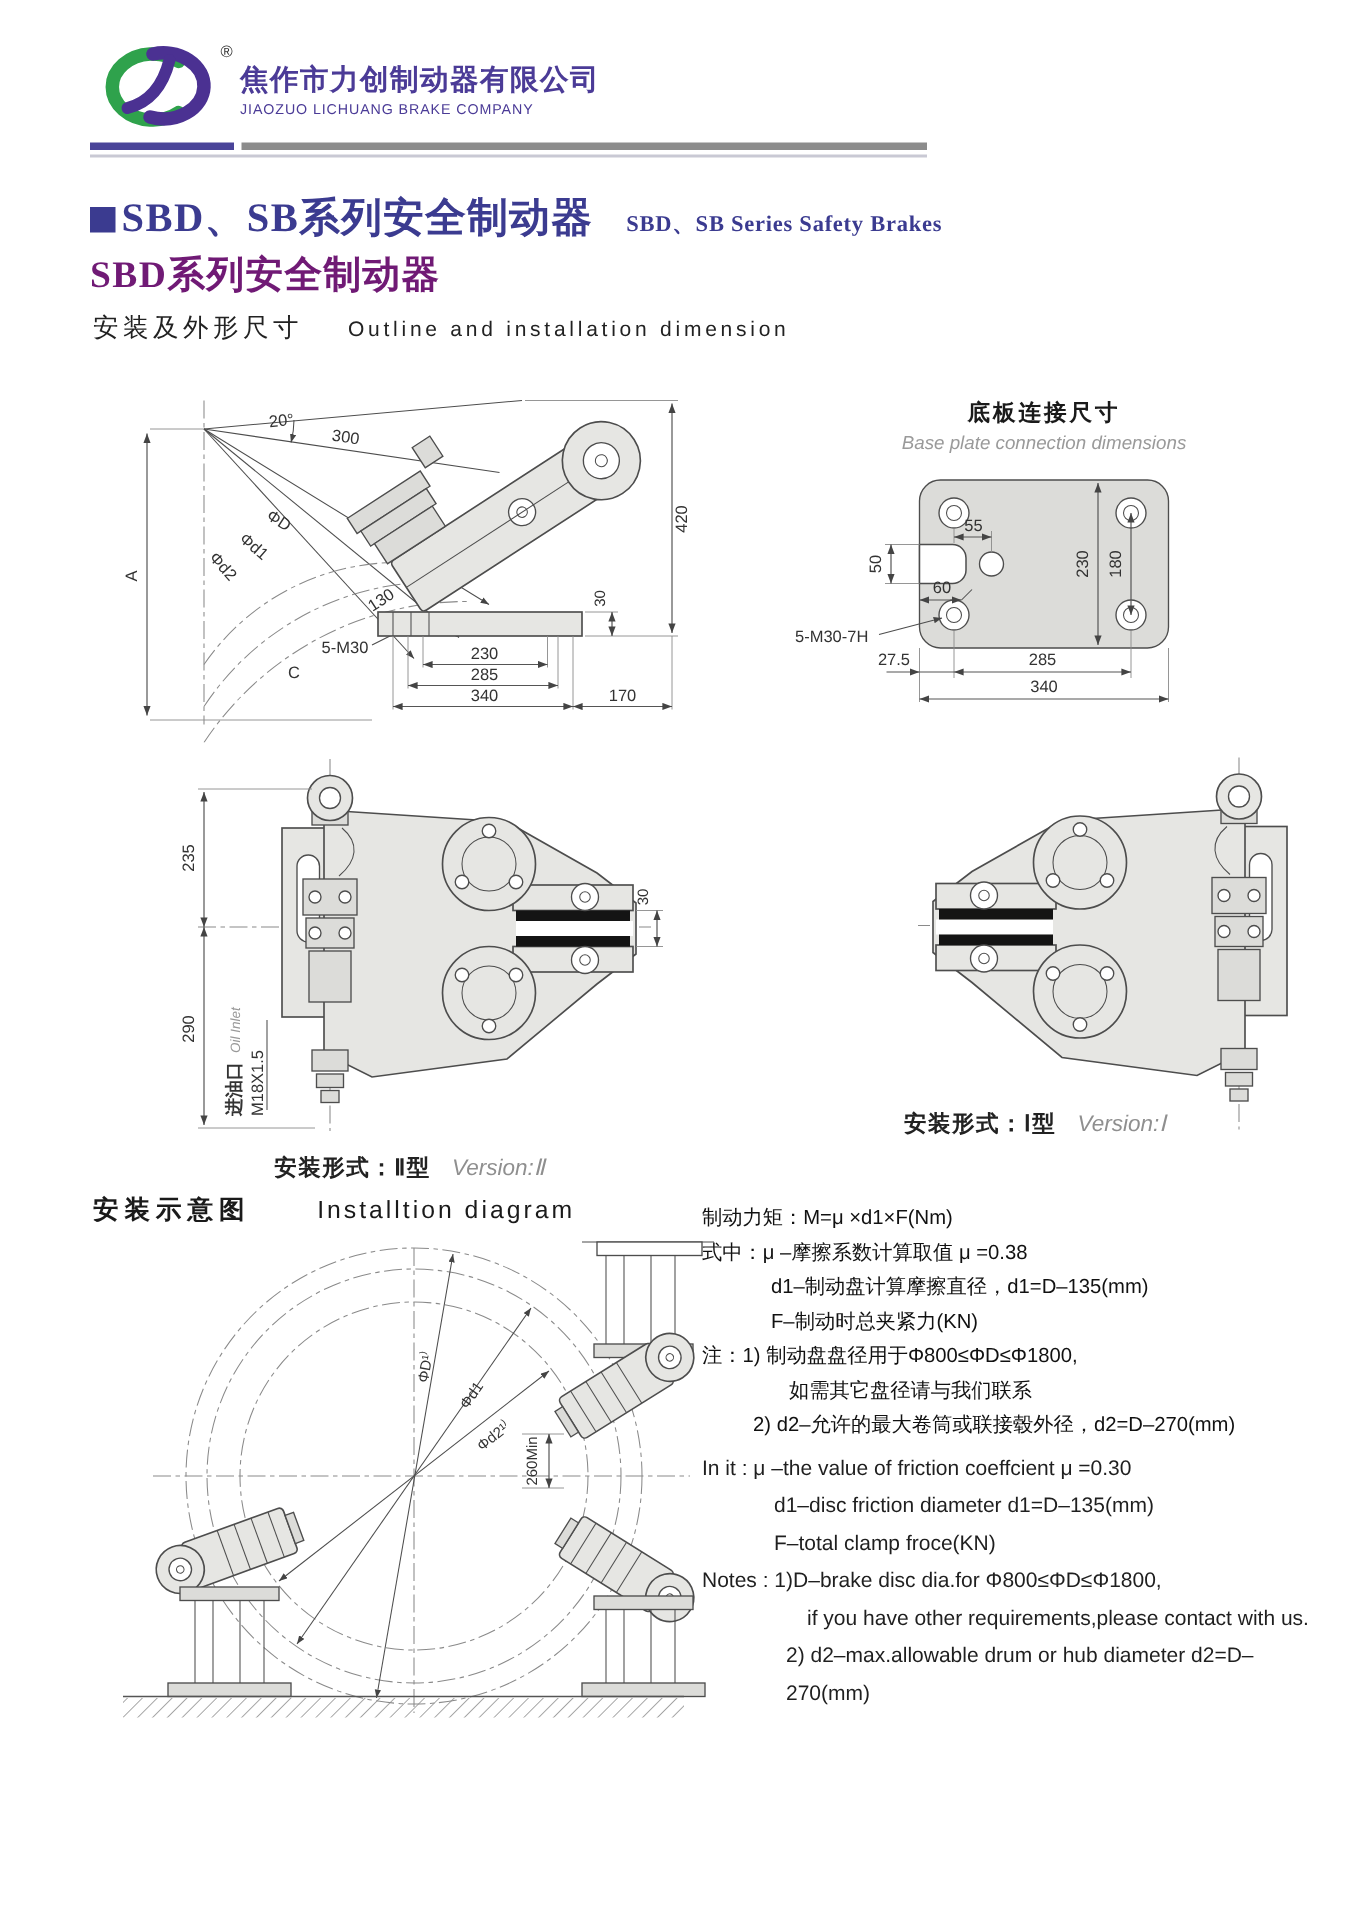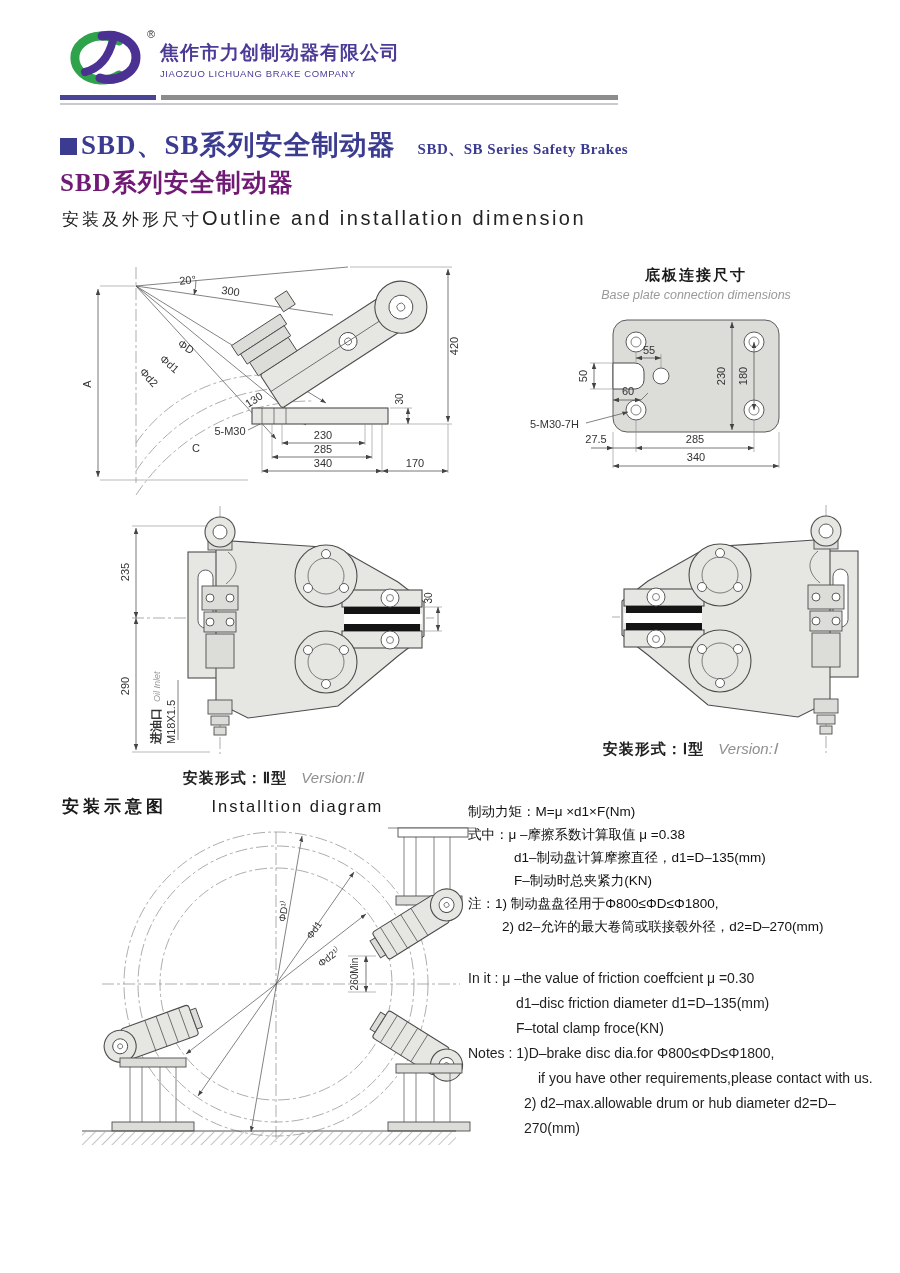--- a/index.html
+++ b/index.html
@@ -13,21 +13,21 @@
   .div-seg{position:absolute;height:5px;}
   .div-under{position:absolute;height:2px;background:#c9c9d4;}
 
   
   .t-row{position:absolute;left:60px;display:flex;align-items:baseline;}
   .sq{width:17px;height:17px;background:#3b3b90;display:inline-block;margin-right:4px;transform:translateY(1px);}
   .series-cn{font-family:"Liberation Serif",serif;font-weight:bold;font-size:27px;color:#3b3b90;letter-spacing:1px;}
   .series-en{font-family:"Liberation Serif",serif;font-weight:bold;font-size:15px;color:#3b3b90;margin-left:22px;letter-spacing:.5px;}
   .sub-title{font-family:"Liberation Serif",serif;font-weight:bold;font-size:25px;color:#701a75;letter-spacing:1px;}
   .sec-cn{font-size:17px;color:#222;letter-spacing:3px;font-weight:500;}
-  .sec-en{font-size:20px;color:#222;letter-spacing:2.5px;}
+  .sec-en{font-size:14px;color:#222;letter-spacing:2.5px;margin-left:30px;}
 
   
   svg text{font-family:"Liberation Sans",sans-serif;fill:#333;}
   .dtxt{font-size:11px;}
   .dtxt10{font-size:10px;}
   .cjk{font-size:12px;fill:#333;font-weight:bold;}
   .it9{font-size:9px;font-style:italic;fill:#999;}
   .dim{stroke:#555;stroke-width:.8;fill:none;}
   .ext{stroke:#8a8a8a;stroke-width:.6;fill:none;}
   .cl{stroke:#8a8a8a;stroke-width:.7;stroke-dasharray:12 3 3 3;fill:none;}
@@ -374,20 +374,21 @@
     <line x1="24" y1="309" x2="398" y2="309" stroke="#555" stroke-width="1.1"></line>
     <rect x="24" y="310" width="374" height="13" fill="url(#hatch)"></rect>
   </svg>
 
   <div class="form-block fcn" style="top:800px;">
     <div class="i0">制动力矩：M=μ ×d1×F(Nm)</div>
     <div class="i0">式中：μ –摩擦系数计算取值 μ =0.38</div>
     <div class="i1">d1–制动盘计算摩擦直径，d1=D–135(mm)</div>
     <div class="i1">F–制动时总夹紧力(KN)</div>
     <div class="i0">注：1) 制动盘盘径用于Φ800≤ΦD≤Φ1800,</div>
+    <div class="i2">如需其它盘径请与我们联系</div>
     <div class="i3">2) d2–允许的最大卷筒或联接毂外径，d2=D–270(mm)</div>
   </div>
   <div class="form-block fen" style="top:966px;">
     <div class="i0">In it : μ –the value of friction coeffcient  μ =0.30</div>
     <div class="e1">d1–disc friction diameter d1=D–135(mm)</div>
     <div class="e1">F–total clamp froce(KN)</div>
     <div class="i0">Notes : 1)D–brake disc dia.for Φ800≤ΦD≤Φ1800,</div>
     <div class="e2">if you have other requirements,please contact with us.</div>
     <div class="e3">2) d2–max.allowable drum or hub diameter d2=D–270(mm)</div>
   </div>

